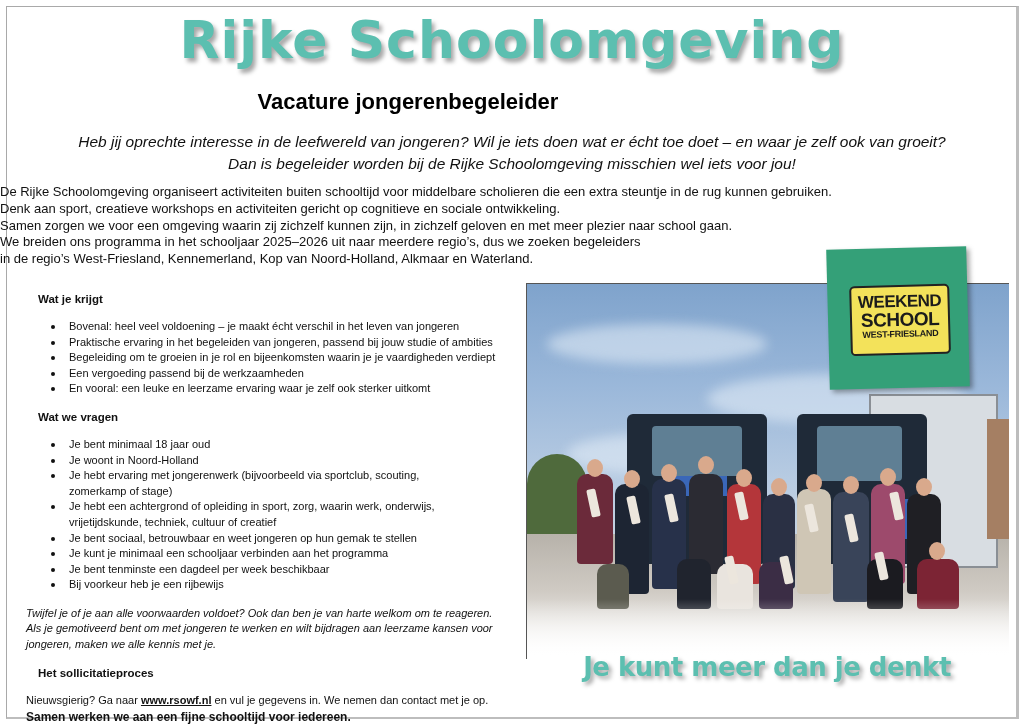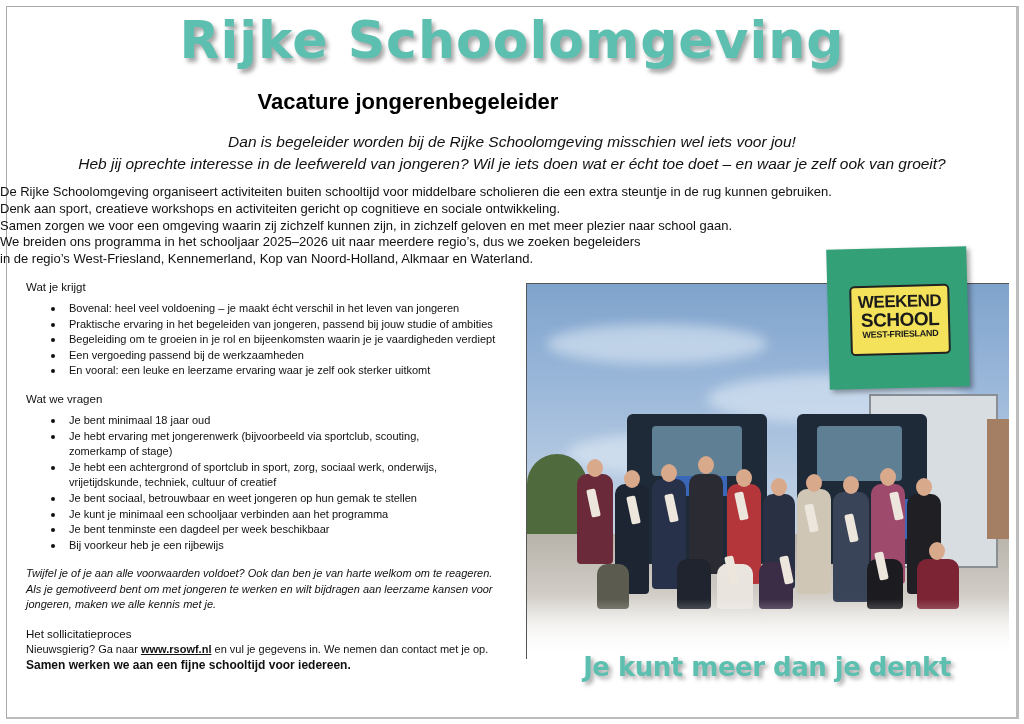--- a/index.html
+++ b/index.html
@@ -11,21 +11,21 @@
            font-family: "DejaVu Sans", sans-serif; font-weight: bold; font-size: 52px;
            color: #5cbfb0; letter-spacing: 1px;
            text-shadow: 3px 4px 4px rgba(0,0,0,0.35); }
   .subtitle { position: absolute; left: 0; top: 89px; width: 816px; text-align: center;
               font-weight: bold; font-size: 22px; color: #000; }
   .intro-italic { position: absolute; left: 0; top: 131px; width: 1024px; text-align: center;
                   font-style: italic; font-size: 15.5px; line-height: 22px; color: #111; }
   .intro { position: absolute; left: 0; top: 184px; width: 1024px; text-align: left;
            font-size: 13px; line-height: 16.8px; color: #111; }
   .col { position: absolute; left: 26px; top: 279px; width: 500px; font-size: 11px; color: #111; }
-  .col h3 { margin: 0; font-size: 11.5px; font-weight: normal; line-height: 16px; }
+  .col h3 { margin: 12px; font-size: 11.5px; font-weight: bold; line-height: 16px; }
   .col ul { margin: 6px 0 0 0; padding: 0; list-style: none; }
   .col li { position: relative; padding-left: 43px; line-height: 15.6px; }
   .col li .dot { position: absolute; left: 25px; top: 6px; width: 4px; height: 4px; border-radius: 50%; background: #111; }
   .sec2 { margin-top: 12px; }
   .italic-p { margin-top: 13px; font-style: italic; line-height: 15.5px; }
   .proc { margin-top: 13px; }
   .proc .lead { line-height: 15.5px; }
   .proc a { color: #111; font-weight: bold; text-decoration: underline; }
   .proc .closing { font-weight: bold; font-size: 12px; line-height: 16px; }
   .photo { position: absolute; left: 526px; top: 283px; width: 482px; height: 375px; overflow: hidden;
@@ -60,22 +60,22 @@
 </style>
 </head>
 <body>
 
 <div class="page"></div>
 
 <div class="title">Rijke Schoolomgeving</div>
 <div class="subtitle">Vacature jongerenbegeleider</div>
 
 <div class="intro-italic">
+  <div>Heb jij oprechte interesse in de leefwereld van jongeren? Wil je iets doen wat er écht toe doet – en waar je zelf ook van groeit?</div>
   <div>Dan is begeleider worden bij de Rijke Schoolomgeving misschien wel iets voor jou!</div>
-  <div>Heb jij oprechte interesse in de leefwereld van jongeren? Wil je iets doen wat er écht toe doet – en waar je zelf ook van groeit?</div>
 </div>
 
 <div class="intro">
   <div>De Rijke Schoolomgeving organiseert activiteiten buiten schooltijd voor middelbare scholieren die een extra steuntje in de rug kunnen gebruiken.</div>
   <div>Denk aan sport, creatieve workshops en activiteiten gericht op cognitieve en sociale ontwikkeling.</div>
   <div>Samen zorgen we voor een omgeving waarin zij zichzelf kunnen zijn, in zichzelf geloven en met meer plezier naar school gaan.</div>
   <div>We breiden ons programma in het schooljaar 2025–2026 uit naar meerdere regio’s, dus we zoeken begeleiders</div>
   <div>in de regio’s West-Friesland, Kennemerland, Kop van Noord-Holland, Alkmaar en Waterland.</div>
 </div>
 
@@ -88,22 +88,23 @@
       <li><span class="dot"></span><span>Begeleiding om te groeien in je rol en bijeenkomsten waarin je je vaardigheden verdiept</span></li>
       <li><span class="dot"></span><span>Een vergoeding passend bij de werkzaamheden</span></li>
       <li><span class="dot"></span><span>En vooral: een leuke en leerzame ervaring waar je zelf ook sterker uitkomt</span></li>
     </ul>
   </section>
 
   <section class="sec2">
     <h3>Wat we vragen</h3>
     <ul style="width:420px;">
       <li><span class="dot"></span><span>Je bent minimaal 18 jaar oud</span></li>
+      <li><span class="dot"></span><span>Je woont in Noord-Holland</span></li>
       <li><span class="dot"></span><span>Je hebt ervaring met jongerenwerk (bijvoorbeeld via sportclub, scouting, zomerkamp of stage)</span></li>
-      <li><span class="dot"></span><span>Je hebt een achtergrond of sportclub in sport, zorg, sociaal werk, onderwijs, vrijetijdskunde, techniek, cultuur of creatief</span></li>
+      <li><span class="dot"></span><span>Je hebt een achtergrond of opleiding in sport, zorg, waarin werk, onderwijs, vrijetijdskunde, techniek, cultuur of creatief</span></li>
       <li><span class="dot"></span><span>Je bent sociaal, betrouwbaar en weet jongeren op hun gemak te stellen</span></li>
       <li><span class="dot"></span><span>Je kunt je minimaal een schooljaar verbinden aan het programma</span></li>
       <li><span class="dot"></span><span>Je bent tenminste een dagdeel per week beschikbaar</span></li>
       <li><span class="dot"></span><span>Bij voorkeur heb je een rijbewijs</span></li>
     </ul>
   </section>
 
   <div class="italic-p">
     <div>Twijfel je of je aan alle voorwaarden voldoet? Ook dan ben je van harte welkom om te reageren.</div>
     <div>Als je gemotiveerd bent om met jongeren te werken en wilt bijdragen aan leerzame kansen voor</div>

